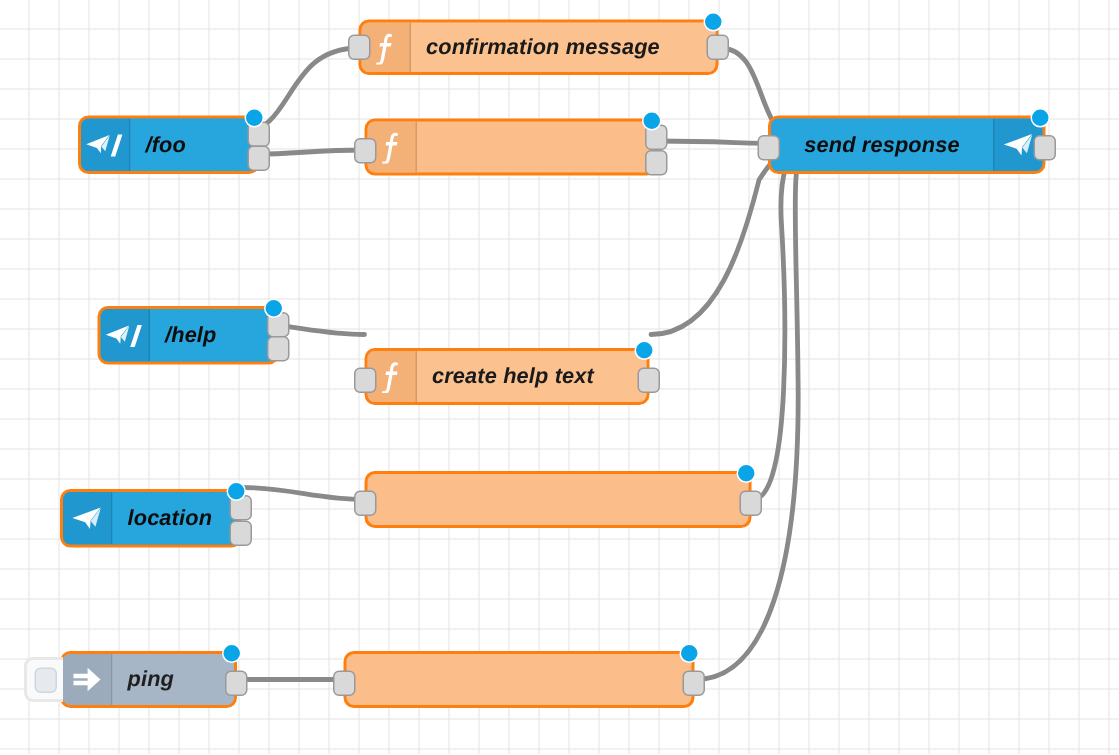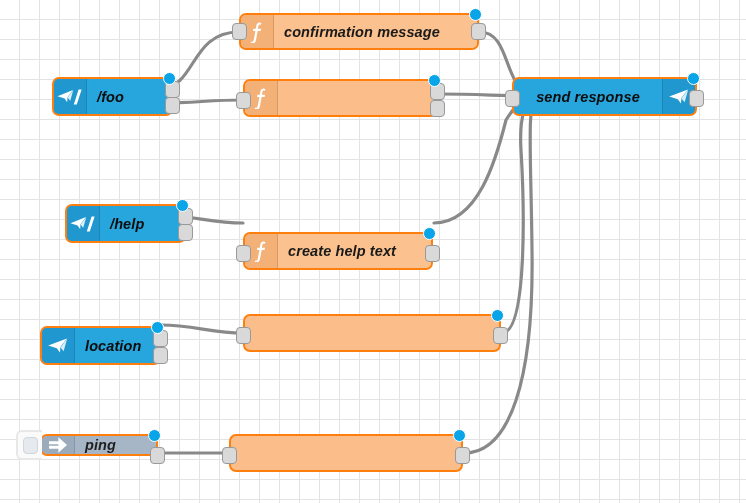--- a/index.html
+++ b/index.html
@@ -304,21 +304,21 @@
     <div class="port out" style="top:19px;"></div>
     <div class="changed-dot"></div>
   </div>
 
   <div class="node fn" style="left:243px; top:314px; width:258px; height:38px;">
     <div class="port in" style="top:11px;"></div>
     <div class="port out" style="top:11px;"></div>
     <div class="changed-dot"></div>
   </div>
 
-  <div class="node inj" style="left:40px; top:434px; width:118px; height:22px;">
+  <div class="node inj" style="left:40px; top:434px; width:118px; height:38px;">
     <div class="inject-btn">
       <div class="knob"></div>
     </div>
     <div class="node-inner">
       <div class="icon-box left">
         <svg class="glyph" width="22" height="20" viewBox="0 0 22 20" aria-hidden="true">
           <path d="M2 6.2 h9.4 V2.2 L20 10 l-8.6 7.8 V13.8 H2 v-3.0 h9.4 V9.2 H2 Z" fill="#ffffff"></path>
         </svg>
       </div>
       <div class="node-body">

